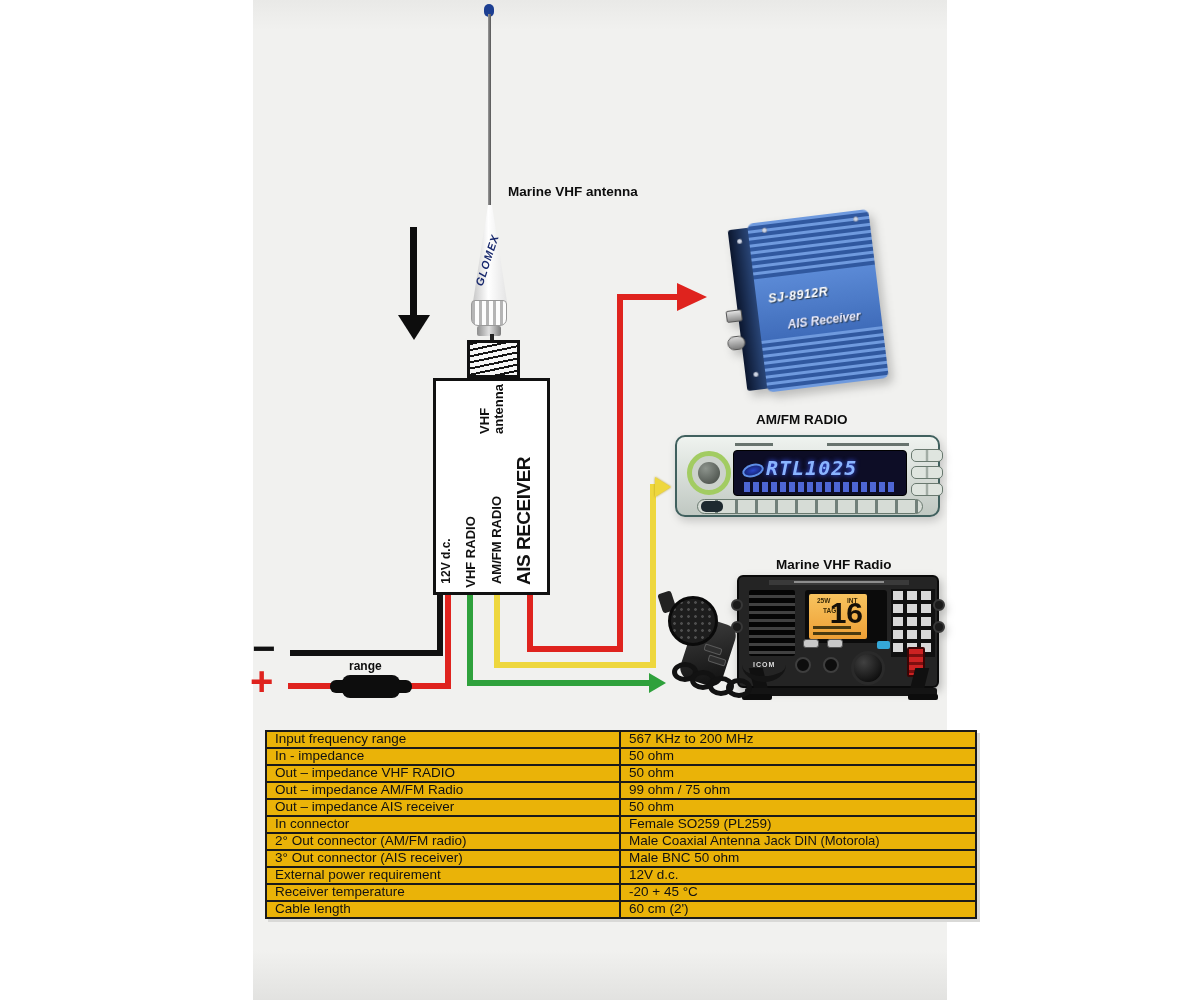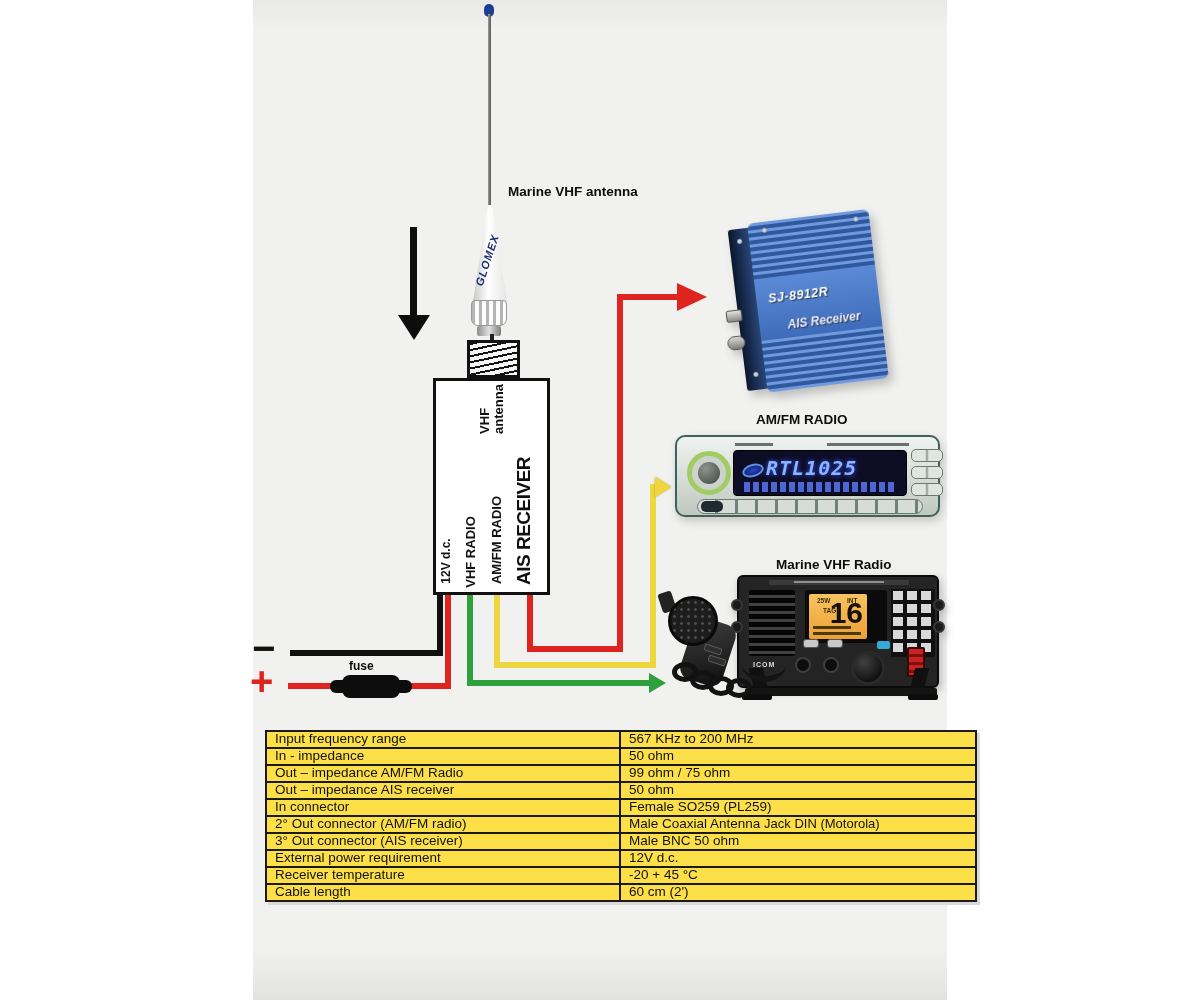--- a/index.html
+++ b/index.html
@@ -121,21 +121,21 @@
   .mic-hanger { left:660px; top:592px; width:14px; height:20px; background:#222; transform:rotate(-18deg); border-radius:3px; }
   .mic-head { left:668px; top:596px; width:50px; height:50px; border-radius:50%; border:3px solid #0a0a0a;
               background:#1d1d1d radial-gradient(#4e4e4e 1px,transparent 1.7px); background-size:7px 7px; }
   .mic-body { left:686px; top:620px; width:44px; height:64px; border-radius:12px; transform:rotate(18deg);
               background:linear-gradient(150deg,#404040,#0e0e0e); }
   .mic-btn { position:absolute; width:18px; height:7px; background:#2e2e2e; border:1px solid #5a5a5a; border-radius:2px; transform:rotate(18deg); }
   .coil { position:absolute; width:26px; height:20px; border:5px solid #121212; border-radius:50%; }
   .cord-arc { left:742px; top:648px; width:44px; height:34px; border:0; border-bottom:6px solid #141414; border-radius:50%; }
 
   
-  .spec { position:absolute; left:265px; top:730px; border-collapse:collapse; background:#fde047;
+  .spec { position:absolute; left:265px; top:730px; border-collapse:collapse; background:#eab308;
           box-shadow:3px 3px 0 #d9d9d7; }
   .spec td { border:2px solid #1a1a1a; height:17px; padding:0 4px 0 8px; font-size:13.5px; line-height:1.05; white-space:nowrap; }
   .spec td.c1 { width:354px; }
   .spec td.c2 { width:356px; }
   .spec .small { font-size:13px; }
 </style>
 </head>
 <body>
 
 <div class="canvas">
@@ -165,21 +165,21 @@
   <div class="rot" style="left:446px; top:561px; font-size:12px;">12V d.c.</div>
 
   <div class="wire wk" style="left:437px; top:595px; width:6px; height:58px;"></div>
   <div class="wire wk" style="left:290px; top:650px; width:153px; height:6px;"></div>
   <div class="abs minus">−</div>
 
   <div class="wire wr" style="left:445px; top:595px; width:6px; height:91px;"></div>
   <div class="wire wr" style="left:288px; top:683px; width:163px; height:6px;"></div>
   <div class="abs fuse-outer"></div>
   <div class="abs fuse-mid"></div>
-  <div class="lbl fuse-lbl">fuse</div>
+  <div class="lbl fuse-lbl">range</div>
   <div class="abs plus">+</div>
 
   <div class="wire wg" style="left:467px; top:595px; width:6px; height:91px;"></div>
   <div class="wire wg" style="left:467px; top:680px; width:183px; height:6px;"></div>
   <div class="head-g" style="left:649px; top:673px;"></div>
 
   <div class="wire wy" style="left:494px; top:595px; width:6px; height:73px;"></div>
   <div class="wire wy" style="left:494px; top:662px; width:162px; height:6px;"></div>
   <div class="wire wy" style="left:650px; top:484px; width:6px; height:184px;"></div>
   <div class="head-y" style="left:655px; top:477px;"></div>
@@ -275,20 +275,24 @@
     <tbody>
       <tr>
         <td class="c1"><span>Input frequency range</span></td>
         <td class="c2"><span>567 KHz to 200 MHz</span><span class="small"></span></td>
       </tr>
       <tr>
         <td class="c1"><span>In - impedance</span></td>
         <td class="c2"><span>50 ohm</span><span class="small"></span></td>
       </tr>
       <tr>
+        <td class="c1"><span>Out – impedance VHF RADIO</span></td>
+        <td class="c2"><span>50 ohm</span><span class="small"></span></td>
+      </tr>
+      <tr>
         <td class="c1"><span>Out – impedance AM/FM Radio</span></td>
         <td class="c2"><span>99 ohm / 75 ohm</span><span class="small"></span></td>
       </tr>
       <tr>
         <td class="c1"><span>Out – impedance AIS receiver</span></td>
         <td class="c2"><span>50 ohm</span><span class="small"></span></td>
       </tr>
       <tr>
         <td class="c1"><span>In connector</span></td>
         <td class="c2"><span>Female SO259 (PL259)</span><span class="small"></span></td>

